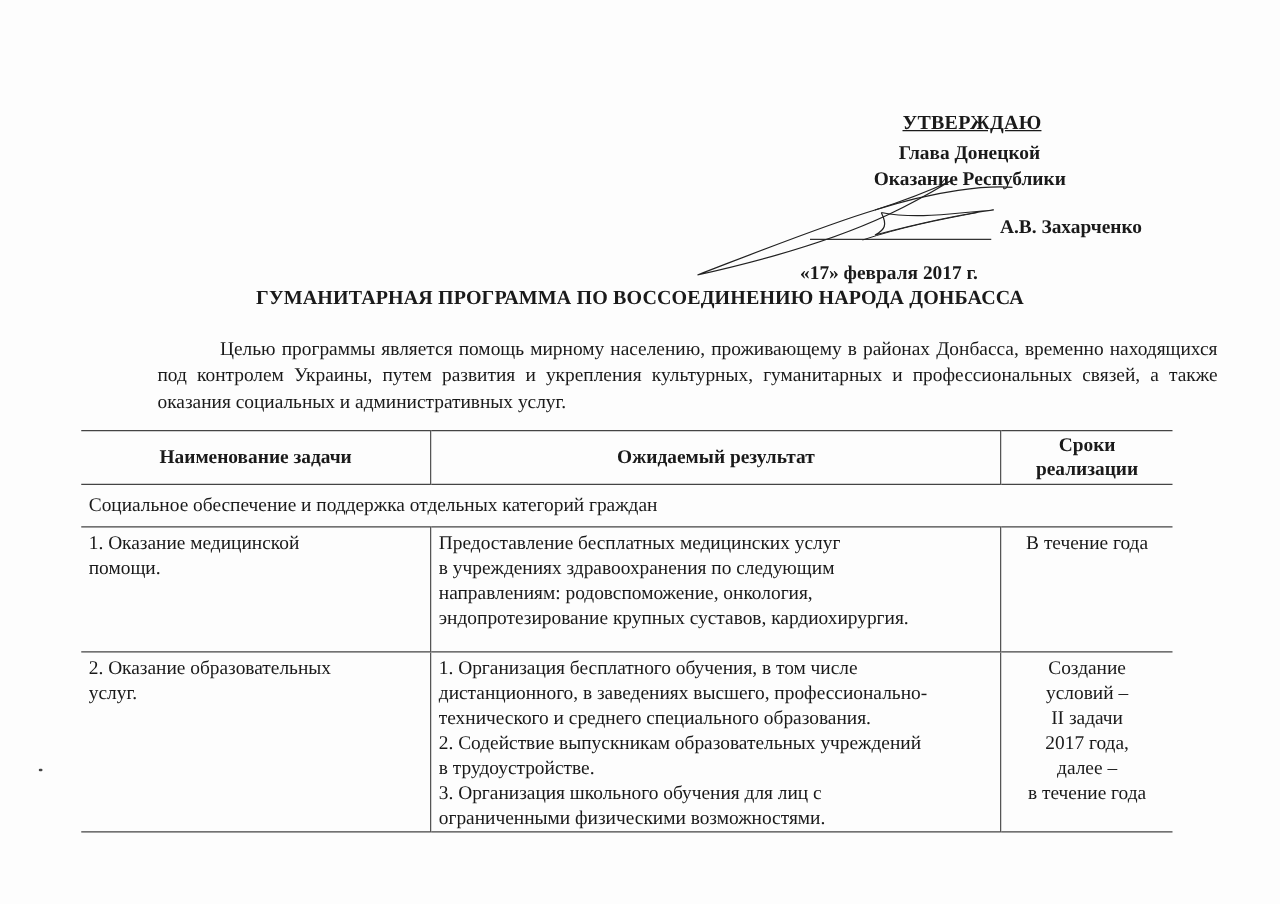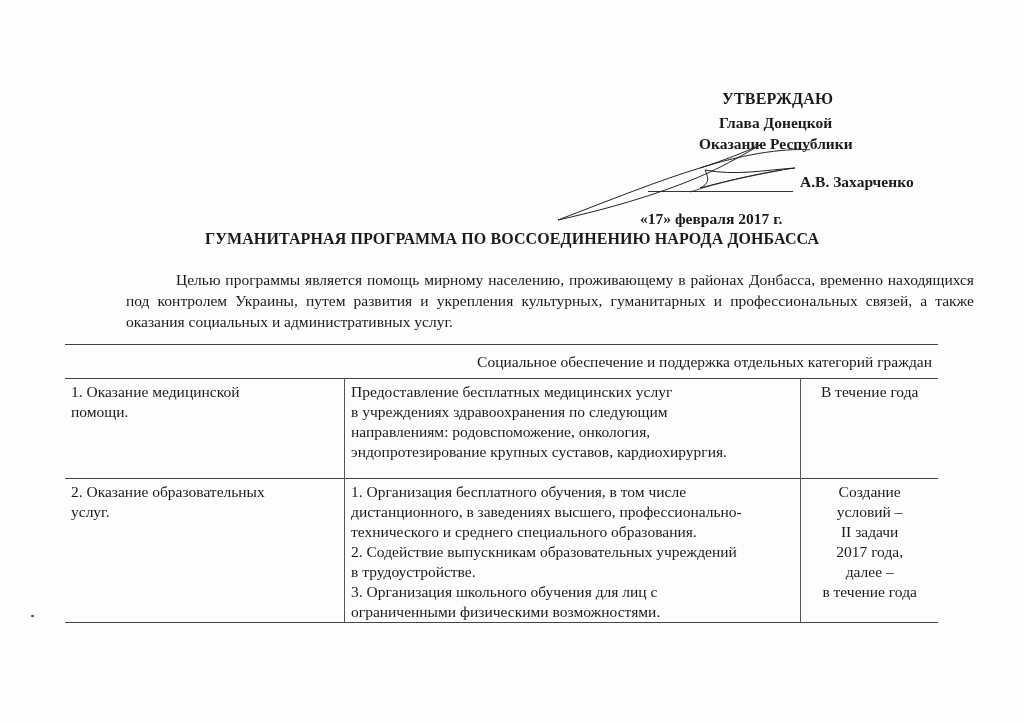--- a/index.html
+++ b/index.html
@@ -4,21 +4,21 @@
   <style>
     html, body { margin: 0; padding: 0; }
     body {
       width: 1024px; height: 723px; overflow: hidden;
       background: #fdfdfd; color: #1a1a1a;
       font-family: "Liberation Serif", "DejaVu Serif", serif;
       position: relative;
     }
     .approve-title {
       position: absolute; left: 722px; top: 90px;
-      font-weight: bold; font-size: 16px; letter-spacing: 0.2px;
+      font-weight: bold; font-size: 16px; letter-spacing: 0.2px; text-decoration: underline;
     }
     .approve-line {
       position: absolute; font-size: 15.5px; white-space: nowrap; font-weight: bold;
     }
     .l1 { left: 719px; top: 114px; }
     .l2 { left: 699px; top: 135px; }
     .sign-line {
       position: absolute; left: 648px; top: 191px; width: 145px;
       border-top: 1px solid #333;
     }
@@ -42,21 +42,21 @@
     .doc-table td, .doc-table th {
       padding: 0 6px; vertical-align: top; line-height: 20px;
     }
     .doc-table tr { border-top: 1.5px solid #444; }
     .doc-table tr.last-row { border-bottom: 1.5px solid #444; }
     .doc-table .col1 { width: 268px; border-right: 1.5px solid #555; }
     .doc-table .col2 { width: 444px; border-right: 1.5px solid #555; }
     .doc-table .col3 { width: 125px; text-align: center; }
     .doc-table th { font-weight: bold; height: 42px; vertical-align: middle; text-align: center; }
     .doc-table th.col3 { line-height: 19px; }
-    .section-row td { text-align: right; height: 33px; vertical-align: middle; border-right: none; }
+    .section-row td { text-align: left; height: 33px; vertical-align: middle; border-right: none; }
     .row1 td { height: 96px; padding-top: 3px; }
     .row2 td { height: 140px; padding-top: 3px; }
     .doc-table .lines div { white-space: nowrap; }
     .speck { position: absolute; left: 31px; top: 615px; width: 3px; height: 2px; background: #444; border-radius: 1px; }
   </style>
 </head>
 <body>
 
 <div>
   <div class="approve-title">УТВЕРЖДАЮ</div>
@@ -71,20 +71,25 @@
     <path d="M155 30 C 160 40, 158 44, 150 48 C 180 40, 215 32, 245 28 C 215 30, 185 36, 155 30" fill="none" stroke="#222" stroke-width="1"></path>
     <path d="M140 52 C 170 42, 200 36, 232 30" fill="none" stroke="#222" stroke-width="0.8"></path>
   </svg>
 </div>
 
 <div class="doc-title">ГУМАНИТАРНАЯ ПРОГРАММА ПО ВОССОЕДИНЕНИЮ НАРОДА ДОНБАССА</div>
 <div class="intro">Целью программы является помощь мирному населению, проживающему в районах Донбасса, временно находящихся под контролем Украины, путем развития и укрепления культурных, гуманитарных и профессиональных связей, а также оказания социальных и административных услуг.</div>
 
 <table class="doc-table">
   <tbody>
+      <tr>
+    <th class="col1">Наименование задачи</th>
+    <th class="col2">Ожидаемый результат</th>
+    <th class="col3">Сроки реализации</th>
+  </tr>
   <tr class="section-row">
     <td colspan="3">Социальное обеспечение и поддержка отдельных категорий граждан</td>
   </tr>
   <tr class="row1">
     <td class="col1 lines">
       <div>1. Оказание медицинской</div>
       <div>помощи.</div>
     </td>
     <td class="col2 lines">
       <div>Предоставление бесплатных медицинских услуг</div>

